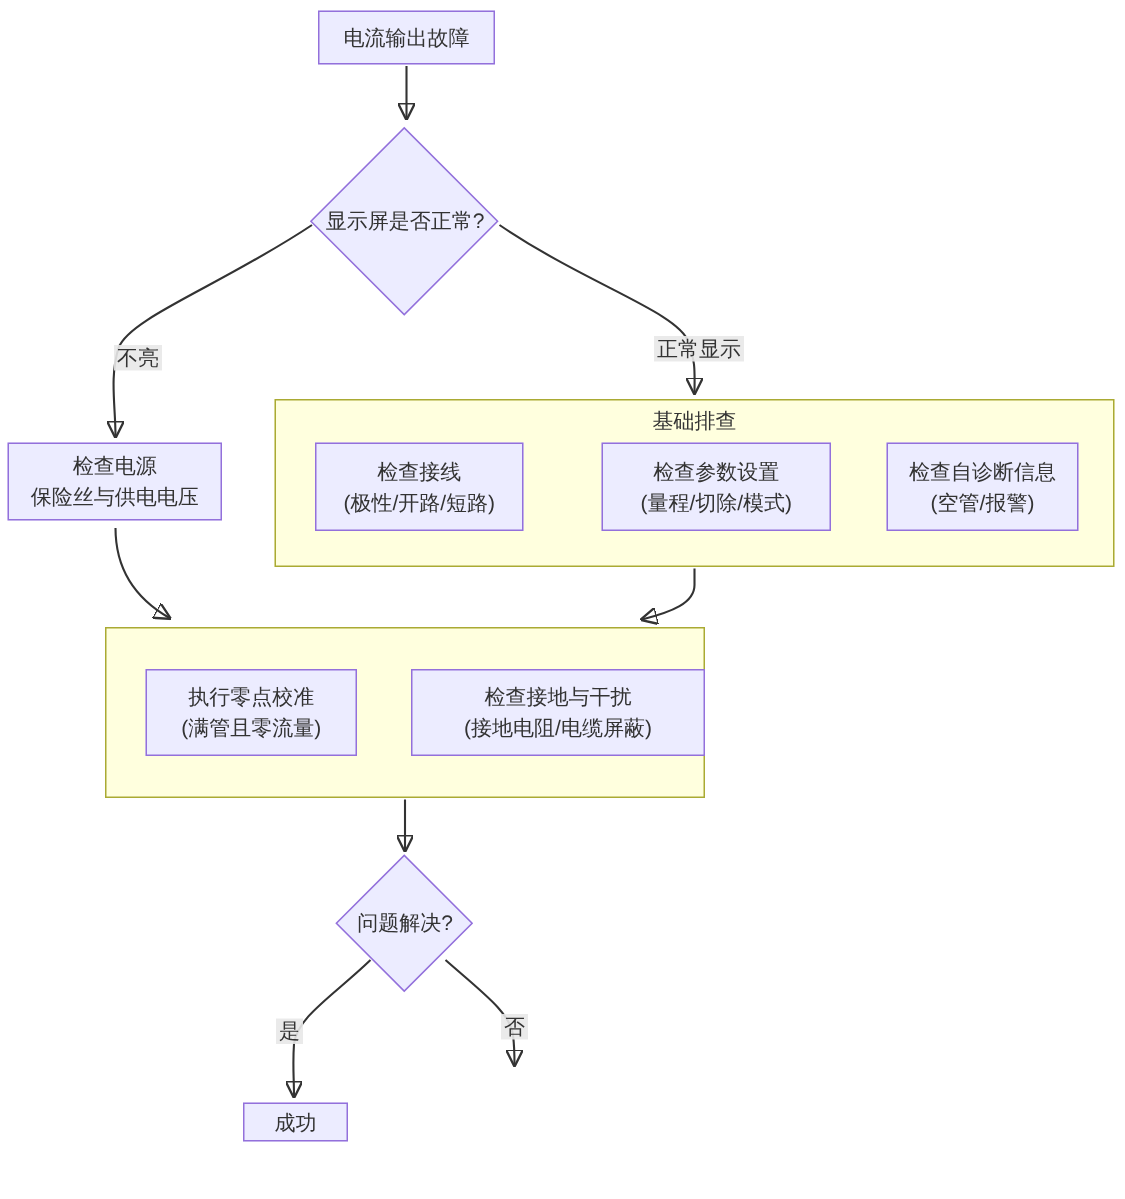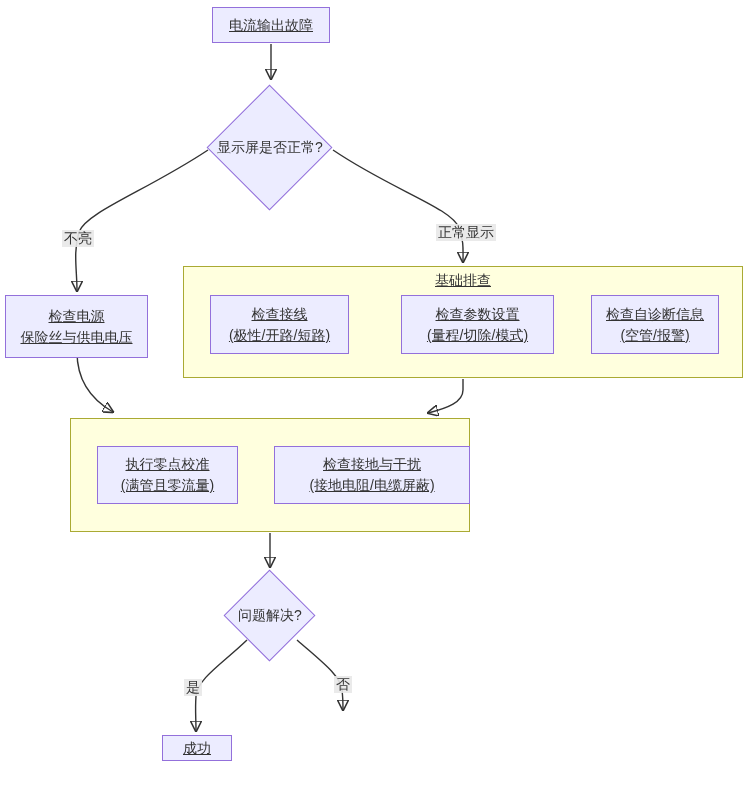--- a/index.html
+++ b/index.html
@@ -14,29 +14,29 @@
   html,body{margin:0;padding:0;background:#ffffff;}
   .canvas{
     position:relative;width:750px;height:799px;background:#ffffff;overflow:hidden;
     font-family:"Liberation Sans","DejaVu Sans",sans-serif;color:var(--text-color);
   }
   svg.edges{position:absolute;left:0;top:0;width:750px;height:799px;pointer-events:none;}
   svg.edges path{stroke:var(--edge-color);stroke-width:1.4;fill:none;}
   .node{
     position:absolute;background:var(--node-fill);border:1px solid var(--node-border);
     display:flex;flex-direction:column;align-items:center;justify-content:center;
-    font-size:14px;line-height:21px;text-align:center;box-sizing:border-box;text-decoration:underline;
+    font-size:14px;line-height:21px;text-align:center;box-sizing:border-box;
   }
   .cluster{
     position:absolute;background:var(--cluster-fill);border:1px solid var(--cluster-border);
     box-sizing:border-box;
   }
   .cluster-title{
     position:absolute;top:4px;left:0;width:100%;text-align:center;
-    font-size:14px;line-height:18px;color:var(--text-color);text-decoration:underline;
+    font-size:14px;line-height:18px;color:var(--text-color);
   }
   .diamond-wrap{position:absolute;}
   .diamond-shape{
     position:absolute;background:var(--node-fill);border:1px solid var(--node-border);
     transform:rotate(45deg);box-sizing:border-box;
   }
   .diamond-label{
     position:absolute;left:0;top:0;width:100%;height:100%;
     display:flex;align-items:center;justify-content:center;
     font-size:14px;text-align:right;
@@ -69,24 +69,24 @@
 
   <div class="node" style="left:212px;top:7px;width:118px;height:36px">
     <span>电流输出故障</span>
   </div>
 
   <div class="diamond-wrap" style="left:207px;top:84px;width:126px;height:128px">
     <div class="diamond-shape" style="left:18px;top:19px;width:89px;height:89px"></div>
     <div class="diamond-label">显示屏是否正常?</div>
   </div>
 
-  <span class="edge-label" style="left:62px;top:230px">不亮</span>
+  <span class="edge-label" style="left:76px;top:230px">不亮</span>
   <span class="edge-label" style="left:436px;top:224px">正常显示</span>
 
-  <div class="node" style="left:5px;top:295px;width:143px;height:63px">
+  <div class="node" style="left:5px;top:295px;width:143px;height:52px">
     <span>检查电源</span>
     <span>保险丝与供电电压</span>
   </div>
 
   <div class="cluster" style="left:183px;top:266px;width:560px;height:112px">
     <div class="cluster-title">基础排查</div>
     <div class="node" style="left:26px;top:28px;width:139px;height:59px">
       <span>检查接线</span>
       <span>(极性/开路/短路)</span>
     </div>

